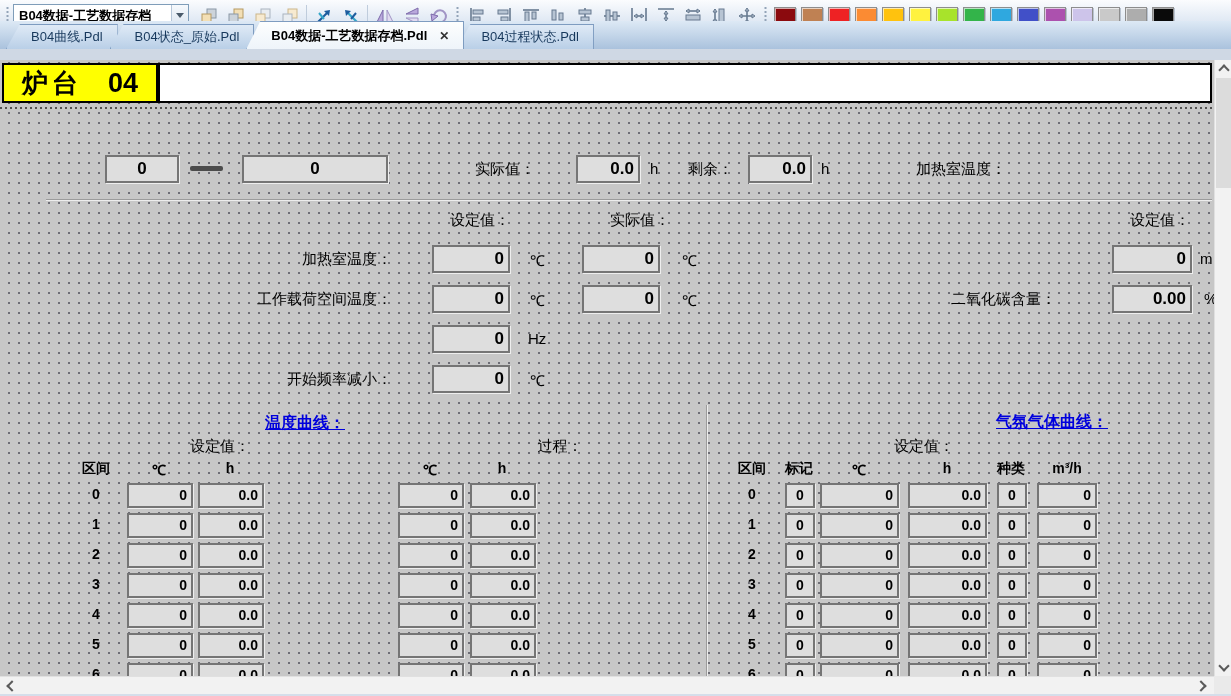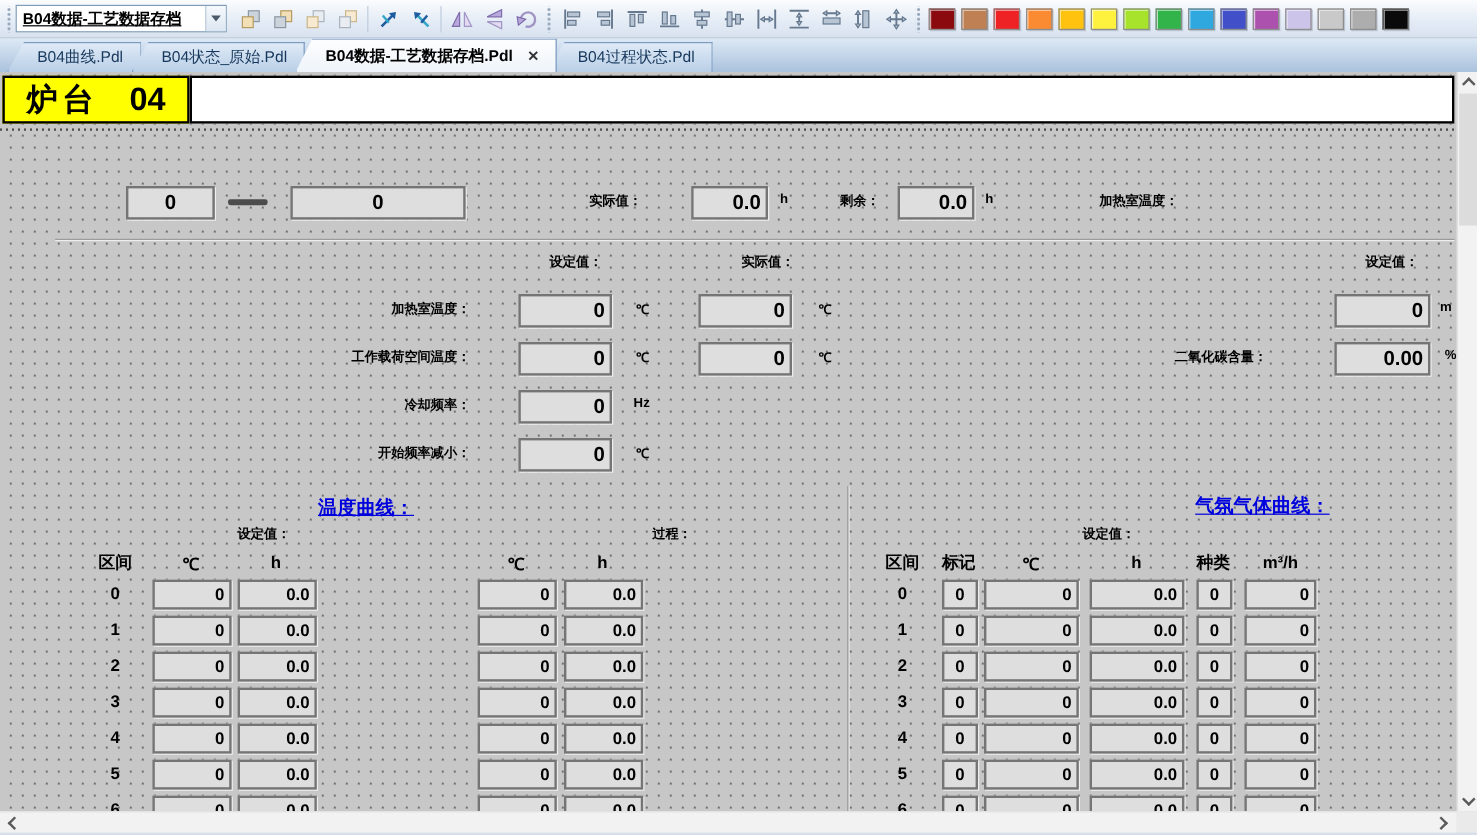--- a/index.html
+++ b/index.html
@@ -21,21 +21,21 @@
   .tri{width:0;height:0;border-left:4px solid transparent;border-right:4px solid transparent;
     border-top:5px solid #4a5a6a;}
   .tbtn{width:27px;height:24px;border-radius:3px;display:flex;align-items:center;justify-content:center;
     flex:0 0 auto;}
   .tsep{width:1px;height:22px;background:#bFccdc;margin:0 3px;flex:0 0 auto;}
   .cell{width:27px;height:26px;display:flex;align-items:center;justify-content:center;flex:0 0 auto;}
   .swatch{width:20px;height:16px;border:1px solid #8d8d8d;
     box-shadow:inset 1px 1px 0 rgba(255,255,255,.65),1px 1px 0 #b9c3d0;}
 
   
-  .tabbar{position:absolute;left:0;top:32px;width:1231px;height:28px;
+  .tabbar{position:absolute;left:0;top:21px;width:1231px;height:28px;
     background:linear-gradient(#dde9f5,#aac2dd);display:flex;align-items:flex-end;}
   .tab{position:relative;height:24px;margin-left:-8px;padding:0 14px 0 24px;display:flex;
     align-items:center;font-size:13px;color:#17385c;white-space:nowrap;
     background:linear-gradient(#dfeaf6,#b9cfe7);border:1px solid #7e9cc0;border-bottom:none;
     clip-path:polygon(14px 0,100% 0,100% 100%,0 100%);}
   .tab:first-child{margin-left:6px;}
   .tab.active{height:27px;z-index:5;font-weight:700;color:#000;
     background:linear-gradient(#fdfefe,#eef4fa);}
   .tclose{margin-left:12px;font-size:12px;font-weight:700;color:#333;}
 
@@ -52,21 +52,21 @@
     border:2px solid #000;box-sizing:border-box;}
   .ptitle{position:absolute;left:645px;top:5px;width:170px;text-align:center;
     font-size:28px;font-weight:600;white-space:nowrap;}
   .dashline{position:absolute;left:0;top:47px;width:1214px;height:2px;
     background:repeating-linear-gradient(90deg,#515151 0 2px,transparent 2px 5px);}
   .groove{position:absolute;left:46px;top:139px;width:1166px;height:2px;
     border-top:1px solid #9b9b9b;border-bottom:1px solid #ededed;box-sizing:border-box;}
   .vgroove{position:absolute;left:706px;top:345px;width:2px;height:271px;
     border-left:1px solid #9b9b9b;border-right:1px solid #ededed;box-sizing:border-box;}
 
-  .lbl{position:absolute;font-size:11px;font-weight:700;white-space:nowrap;}
+  .lbl{position:absolute;font-size:15px;font-weight:400;white-space:nowrap;}
   .ctr{text-align:center;}
   .rgt{text-align:right;}
   .box{position:absolute;background:#dedede;border:2px solid #757575;box-sizing:border-box;
     font-weight:700;box-shadow:1px 1px 0 #eeeeee;}
   .fb{height:28px;font-size:17px;line-height:24px;}
   .tb{height:25px;font-size:14px;line-height:21px;}
   .box.right{text-align:right;padding-right:4px;}
   .box.center{text-align:center;}
   .dash{position:absolute;left:190px;top:106px;width:33px;height:5px;background:#4c4c4c;border-radius:2px;}
   .link{position:absolute;font-size:16px;font-weight:700;color:#0000dd;text-decoration:underline;
@@ -344,21 +344,20 @@
 
     <span class="lbl rgt" style="left:100px;top:230px;width:292px">工作载荷空间温度：</span>
     <div class="box right fb" style="left:432px;top:225px;width:78px">0</div>
     <span class="lbl" style="left:530px;top:230px">℃</span>
     <div class="box right fb" style="left:582px;top:225px;width:78px">0</div>
     <span class="lbl" style="left:682px;top:230px">℃</span>
     <span class="lbl rgt" style="left:770px;top:230px;width:286px">二氧化碳含量：</span>
     <div class="box right fb" style="left:1112px;top:225px;width:80px">0.00</div>
     <span class="lbl" style="left:1204px;top:230px">%</span>
 
-    <span class="lbl rgt" style="left:100px;top:270px;width:292px">冷却频率：</span>
     <div class="box right fb" style="left:432px;top:265px;width:78px">0</div>
     <span class="lbl" style="left:528px;top:270px">Hz</span>
 
     <span class="lbl rgt" style="left:100px;top:310px;width:292px">开始频率减小：</span>
     <div class="box right fb" style="left:432px;top:305px;width:78px">0</div>
     <span class="lbl" style="left:530px;top:310px">℃</span>
 
     <span class="link ctr" style="left:250px;top:353px;width:110px">温度曲线：</span>
     <span class="link ctr" style="left:972px;top:352px;width:160px">气氛气体曲线：</span>
     <div class="vgroove"></div>

